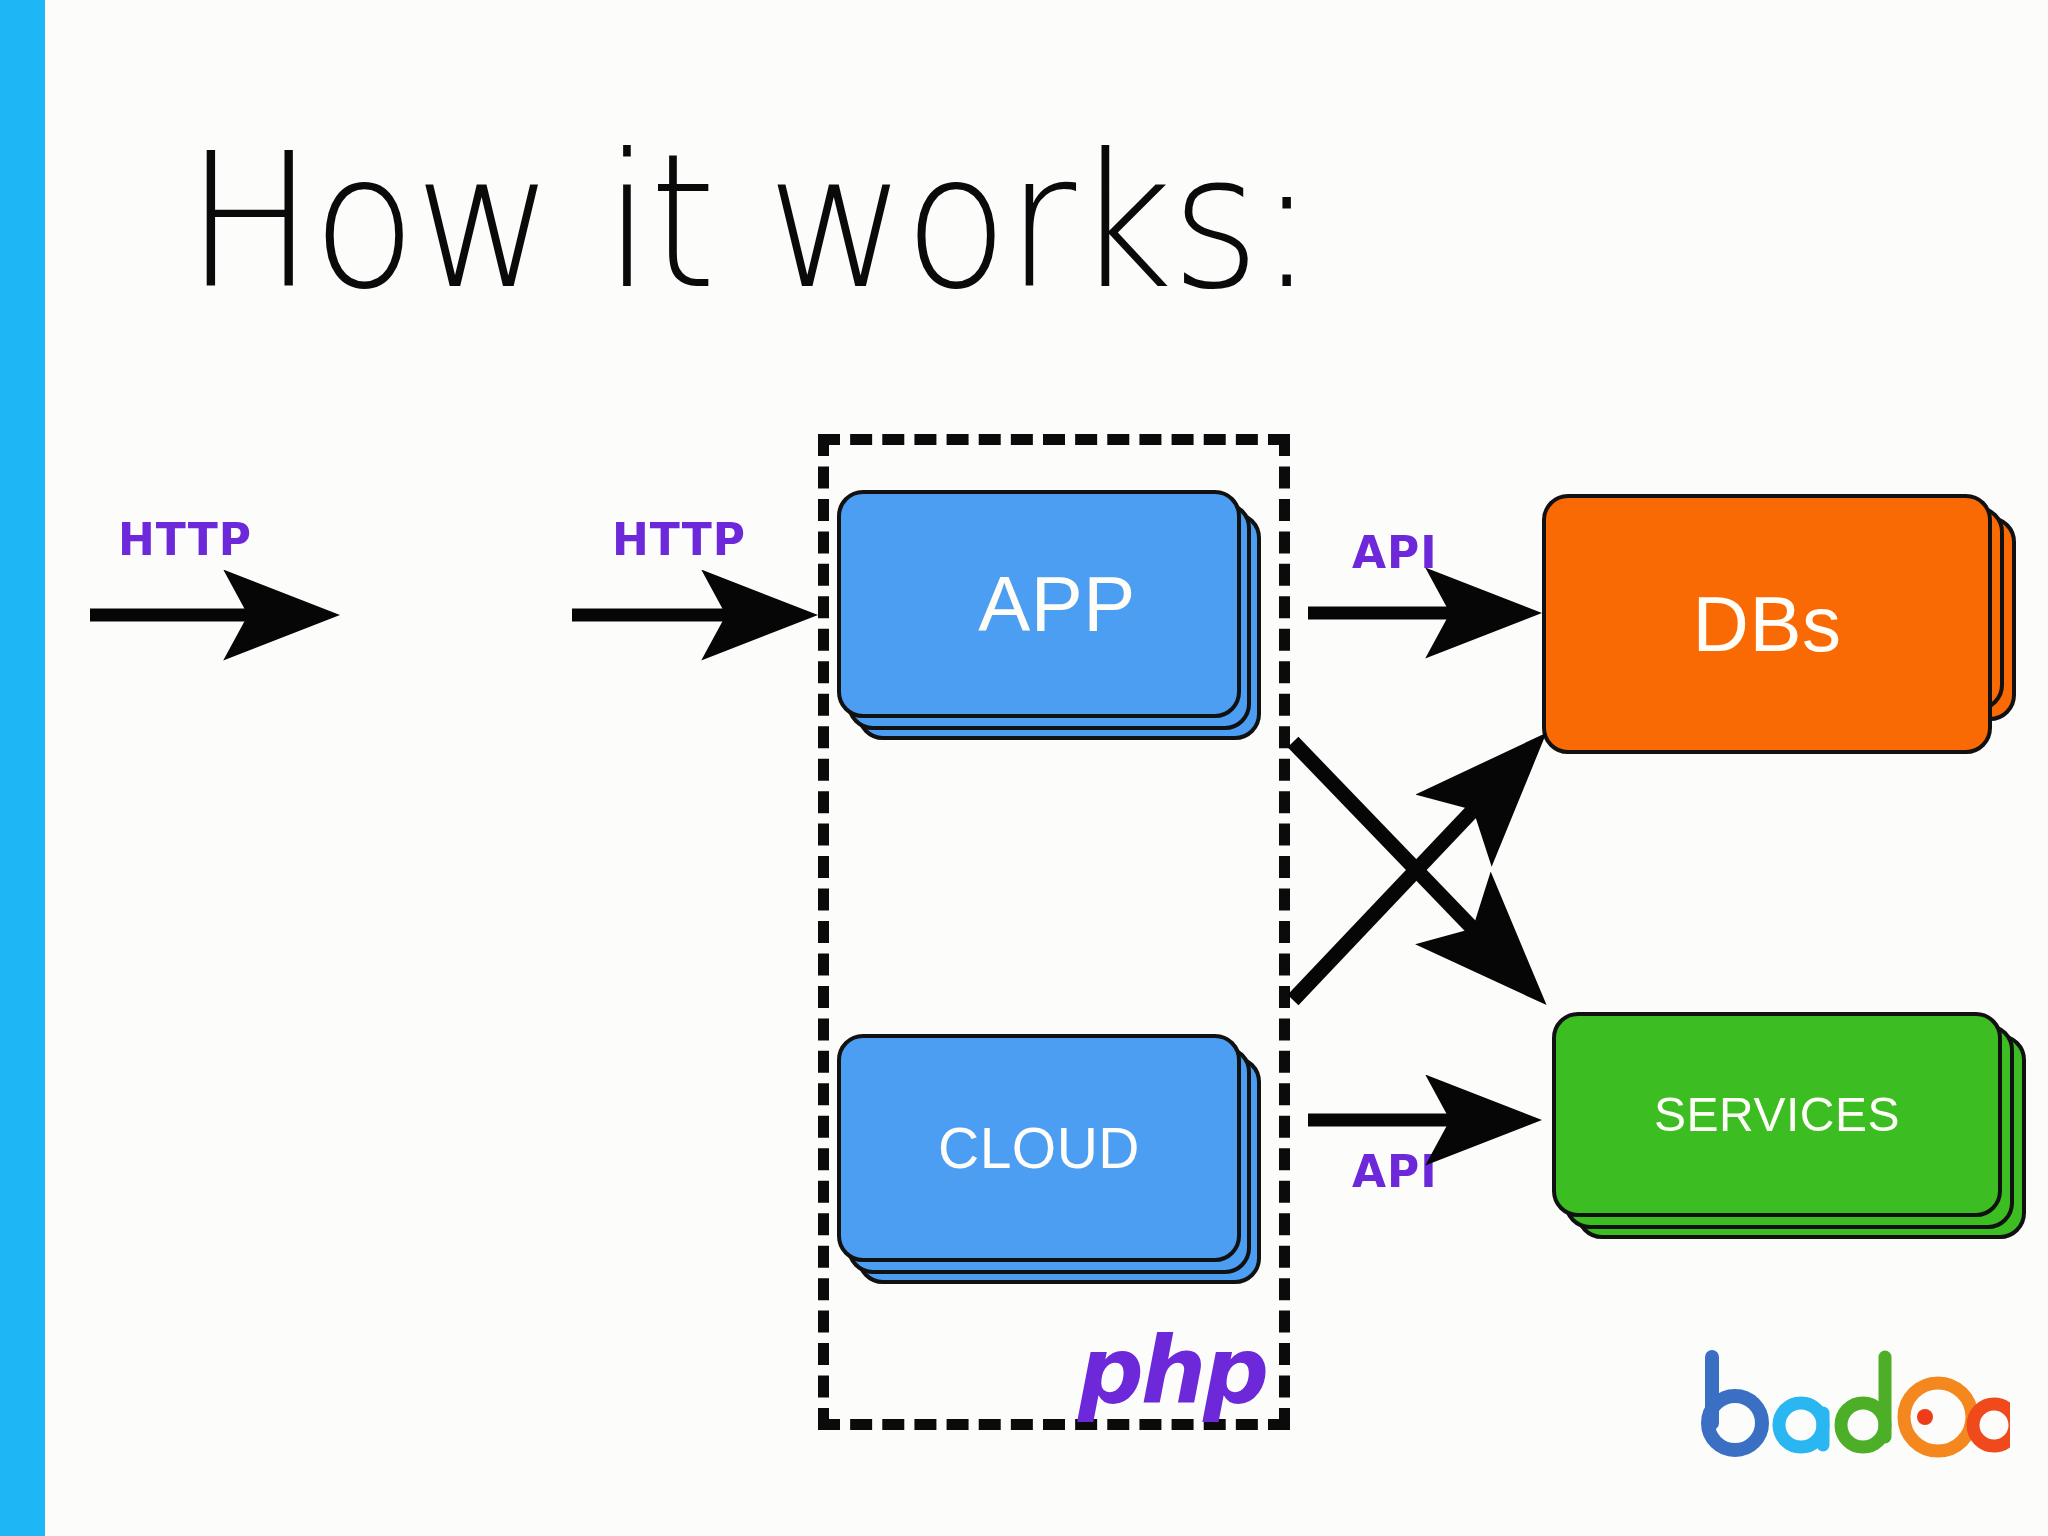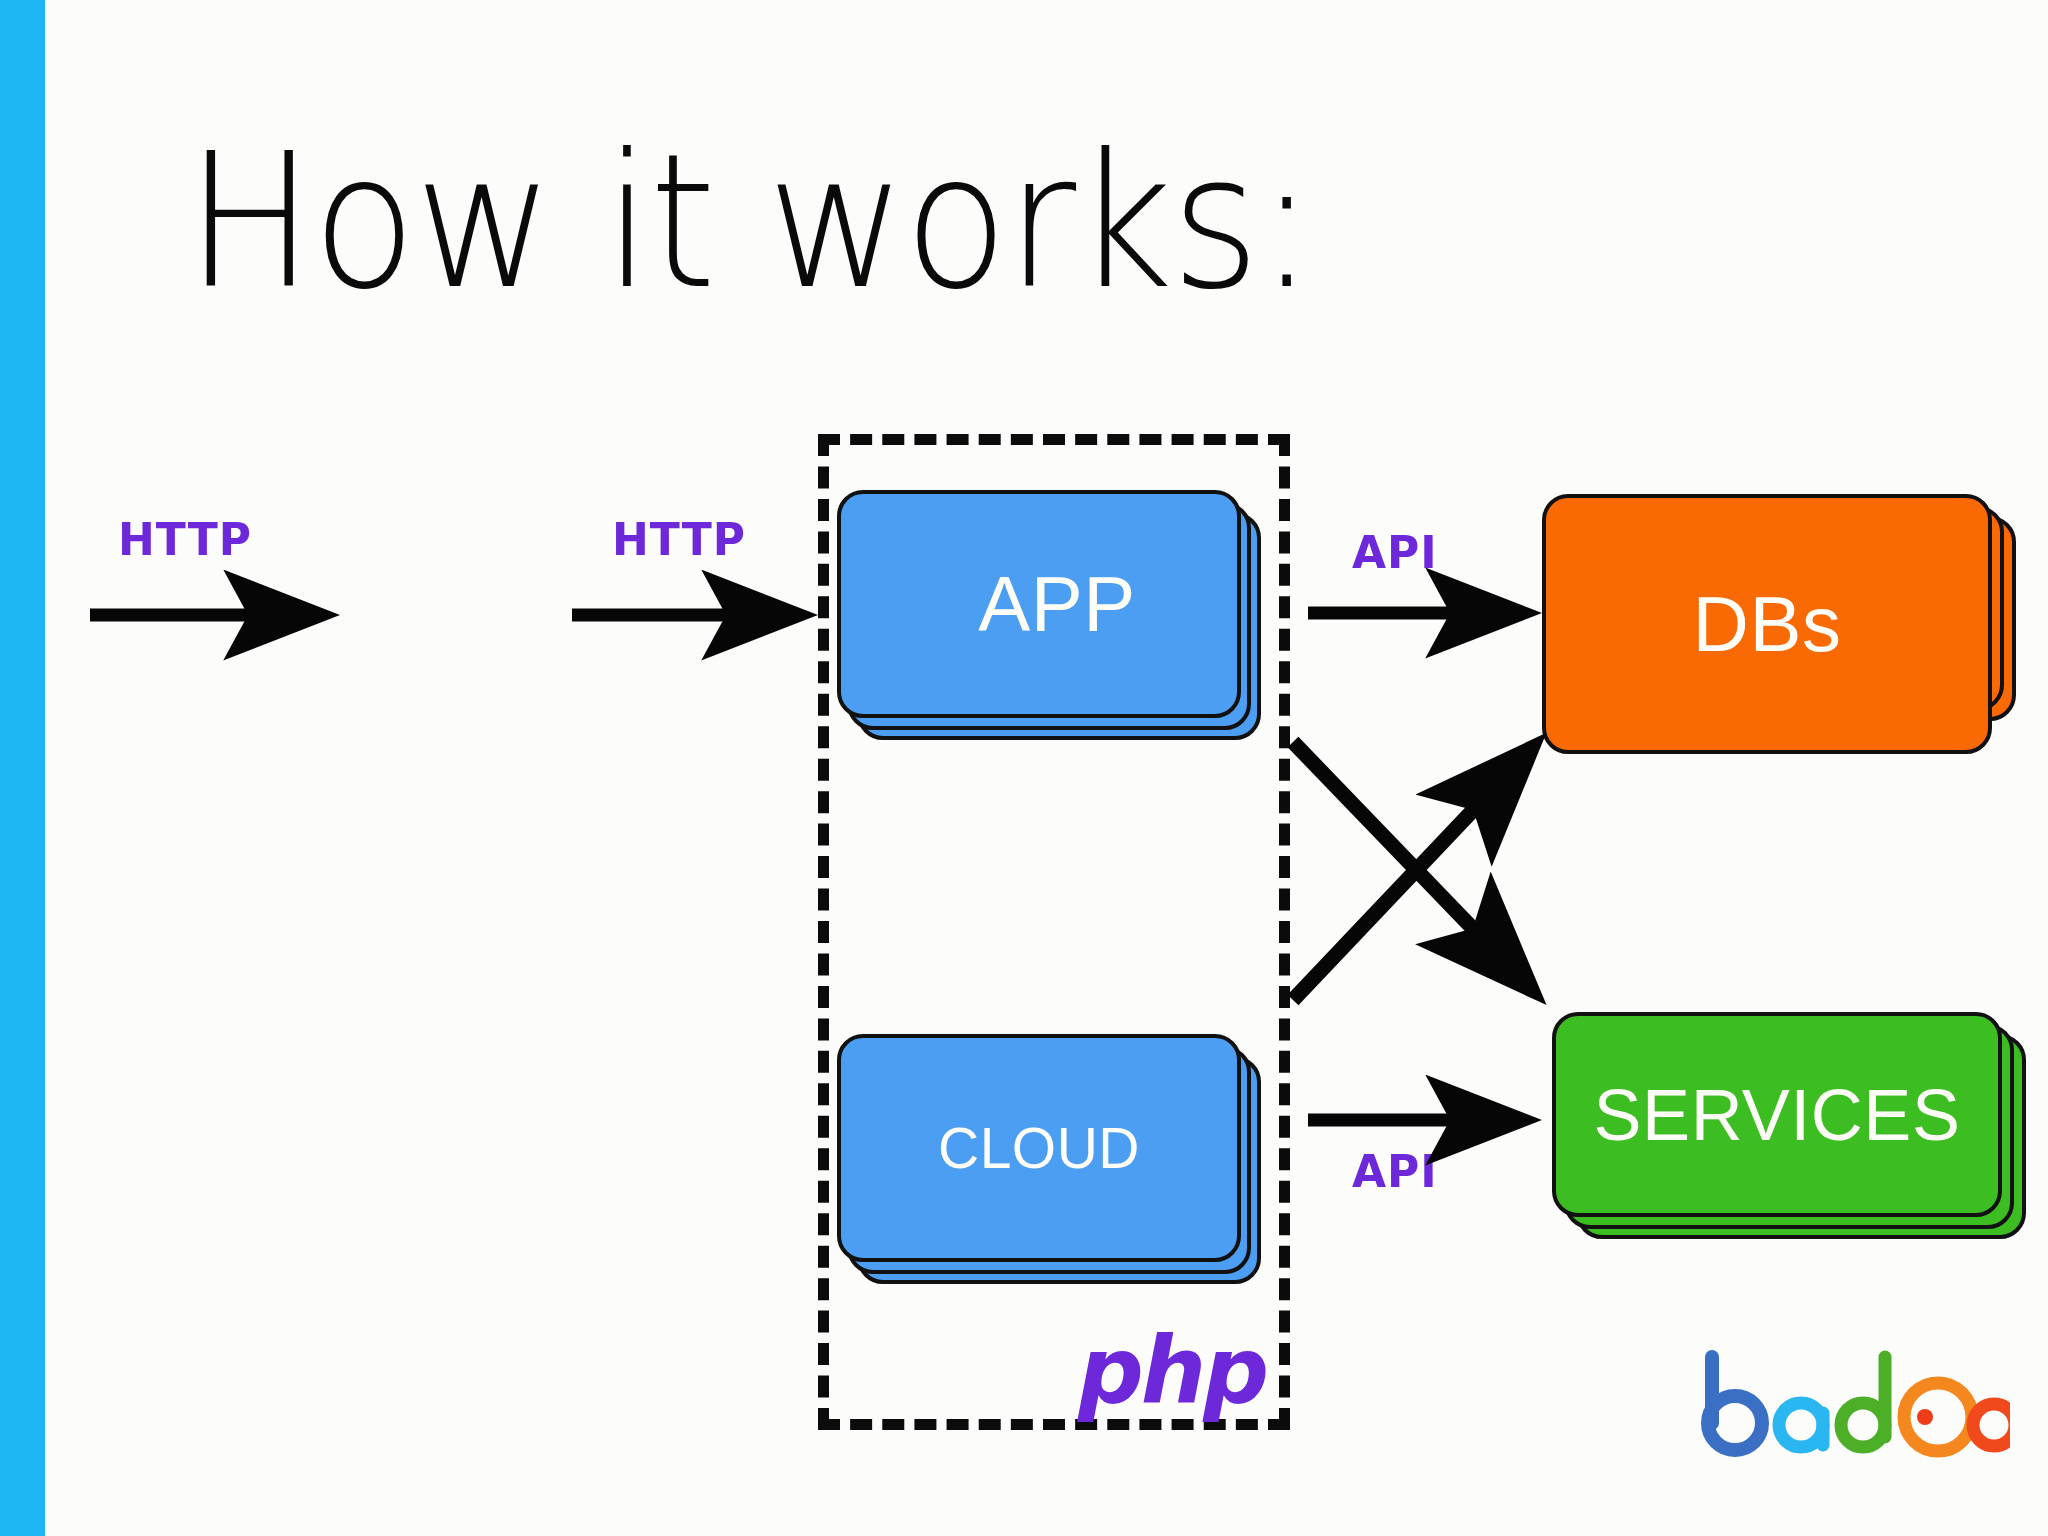--- a/index.html
+++ b/index.html
@@ -85,21 +85,21 @@
   #cloud{left:837px;top:1034px;width:404px;height:228px;background:#4C9EF2;font-size:57px;}
 
   
   .db-l2{left:1566px;top:516px;width:450px;height:205px;background:#F96A05;}
   .db-l1{left:1554px;top:506px;width:450px;height:205px;background:#F96A05;}
   #dbs{left:1542px;top:494px;width:450px;height:260px;background:#F96A05;font-size:78px;}
 
   
   .svc-l2{left:1576px;top:1034px;width:450px;height:205px;background:#3CBE22;}
   .svc-l1{left:1564px;top:1024px;width:450px;height:205px;background:#3CBE22;}
-  #services{left:1552px;top:1012px;width:450px;height:205px;background:#3CBE22;font-size:72px;}
+  #services{left:1552px;top:1012px;width:450px;height:205px;background:#3CBE22;font-size:48px;}
 
   
   .edge-label{
     position:absolute;
     font-size:44px;font-weight:bold;color:#6d28d9;
     letter-spacing:1px;
     font-family:"DejaVu Sans","Liberation Sans",sans-serif;
   }
   #lbl-http1{left:118px;top:514px;}
   #lbl-http2{left:612px;top:514px;}

